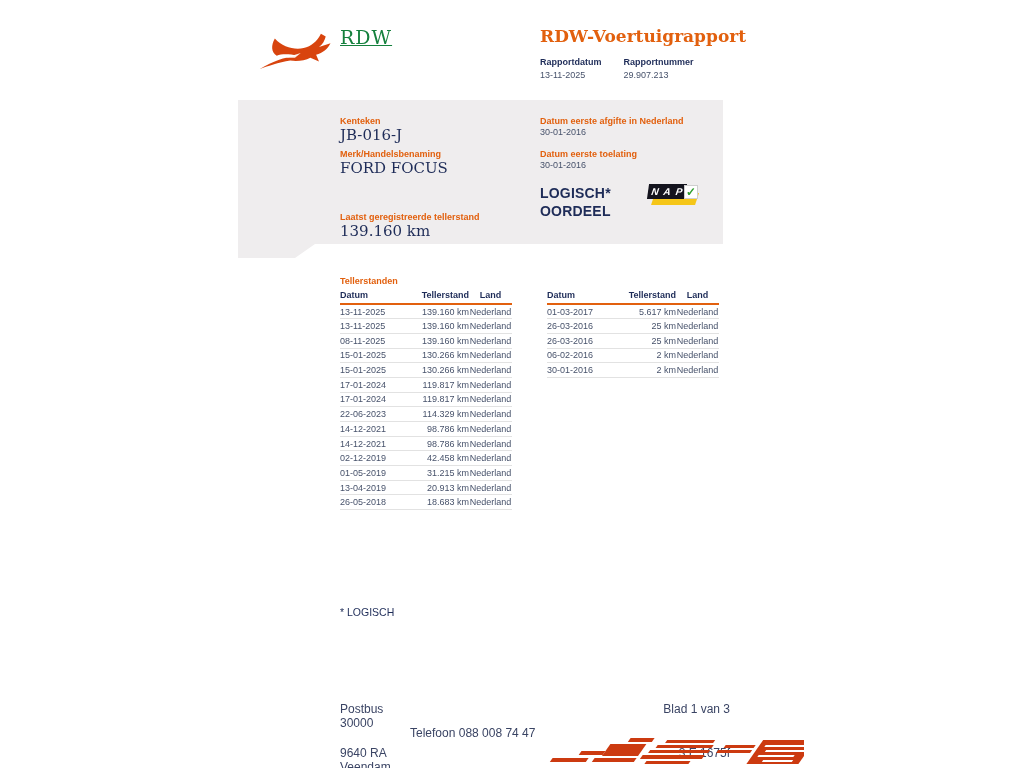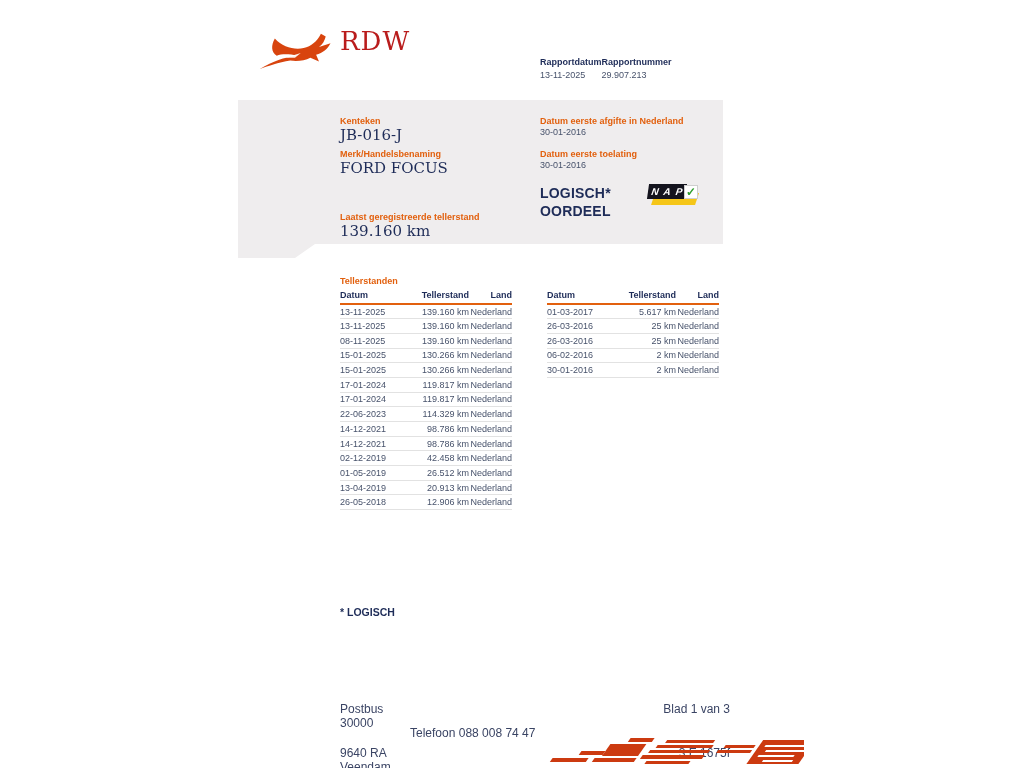--- a/index.html
+++ b/index.html
@@ -4,24 +4,24 @@
 <style>
   * { margin:0; padding:0; box-sizing:border-box; }
   html,body { width:1024px; height:768px; background:#ffffff; }
   body { font-family:"Liberation Sans", sans-serif; position:relative; overflow:hidden; }
   .page { position:absolute; left:0; top:0; width:1024px; height:768px; background:#fff; }
 
   
   .logo-wrap { position:absolute; left:256px; top:24px; width:140px; height:52px; }
   .logo-bird { position:absolute; left:0; top:2px; width:78px; height:48px; }
   .logo-text { position:absolute; left:84px; top:2px; font-family:"DejaVu Serif", serif;
-               font-size:26px; color:#b91c1c; letter-spacing:1px; }
+               font-size:19px; color:#15803d; letter-spacing:1px;text-decoration:underline; }
   .doc-title { position:absolute; left:540px; top:26px; font-family:"DejaVu Serif", serif;
                font-weight:bold; font-size:17px; color:#e2600e; }
-  .meta { position:absolute; left:540px; top:57px; display:flex; }
+  .meta { position:absolute; left:540px; top:57px; display:flex; gap:22px; }
   .meta .col { display:flex; flex-direction:column; gap:3px; }
   .meta .lbl { font-size:9px; font-weight:bold; color:#1e2c58; }
   .meta .val { font-size:9px; color:#47526b; }
 
   
   .panel { position:absolute; left:238px; top:100px; width:485px; height:158px;
            background:#efedee;
            clip-path:polygon(0 0,485px 0,485px 144px,77px 144px,57px 158px,0 158px); }
   .panel .olabel { font-size:9px; font-weight:bold; color:#e2600e; position:absolute; }
   .panel .bigval { font-family:"DejaVu Serif", serif; font-size:15px; color:#1e2c58; position:absolute; }
@@ -38,27 +38,27 @@
               display:flex; align-items:center; justify-content:center; }
 
   
   .tables-title { position:absolute; left:340px; top:276px; font-size:9px; font-weight:bold; color:#e2600e; }
   table.kmtable { border-collapse:collapse; position:absolute; }
   table.kmtable th { font-size:9px; font-weight:bold; color:#1e2c58; text-align:left;
                      border-bottom:2px solid #e2600e; padding:0 0 3px 0; }
   table.kmtable td { font-size:9px; color:#47526b; border-bottom:1px solid #e2e2e2;
                      padding:0; height:14.7px; vertical-align:middle; }
   table.kmtable th:nth-child(2), table.kmtable td:nth-child(2) { text-align:right; }
-  table.kmtable th:nth-child(3), table.kmtable td:nth-child(3) { text-align:right; }
+  table.kmtable th:nth-child(3), table.kmtable td:nth-child(3) { text-align:center; }
   .t-left  { left:340px; top:290px; width:172px; }
   .t-left  col.c1{width:38%} .t-left col.c2{width:37%} .t-left col.c3{width:25%}
   .t-right { left:547px; top:290px; width:172px; }
 
   
-  .fn-title { position:absolute; left:340px; top:606px; font-size:10.5px; font-weight:bold; color:#1e2c58; }
+  .fn-title { position:absolute; left:340px; top:606px; font-size:10.5px; font-weight:normal; color:#1e2c58; }
   .fn-text  { position:absolute; left:340px; top:622px; width:392px; font-size:9px;
               color:#e2600e; line-height:14.5px; }
 
   
   .footer { position:absolute; left:340px; top:702px; width:390px; color:#3a4464; font-size:12px; }
   .footer .row { display:flex; margin-bottom:6px; }
   .footer .c1 { width:70px; }
   .footer .c2 { flex:1;margin-top:24px; }
   .footer .c3 { text-align:right; width:90px; }
 
@@ -73,20 +73,21 @@
   <div class="logo-wrap">
     <svg class="logo-bird" viewBox="0 0 80 50">
       <path fill="#d8440e" d="M3 45 C 18 36, 28 33, 42 31 C 34 29, 26 29, 21 31 C 15 27, 15 20, 19 13
         C 27 22, 39 25, 49 23 C 57 21, 63 16, 67 8 L 72 11 C 71 15, 69 19, 65 22
         L 77 18 C 74 24, 69 28, 62 30 L 65 37 L 56 33 C 50 36, 43 37, 35 36 C 23 38, 11 42, 3 45 Z"></path>
       <path fill="#ffffff" d="M30 33 L46 28 L40 33 Z" opacity="0.9"></path>
     </svg>
     <div class="logo-text">RDW</div>
   </div>
 
+  <div class="doc-title">RDW-Voertuigrapport</div>
 
   <div class="meta">
     <div class="col">
       <span class="lbl">Rapportdatum</span>
       <span class="val">13-11-2025</span>
     </div>
     <div class="col">
       <span class="lbl">Rapportnummer</span>
       <span class="val">29.907.213</span>
     </div>
@@ -185,31 +186,31 @@
           <td>98.786 km</td>
           <td>Nederland</td>
         </tr>
         <tr>
           <td>02-12-2019</td>
           <td>42.458 km</td>
           <td>Nederland</td>
         </tr>
         <tr>
           <td>01-05-2019</td>
-          <td>26.512 km</td>
+          <td>31.215 km</td>
           <td>Nederland</td>
         </tr>
         <tr>
           <td>13-04-2019</td>
           <td>20.913 km</td>
           <td>Nederland</td>
         </tr>
         <tr>
           <td>26-05-2018</td>
-          <td>12.906 km</td>
+          <td>18.683 km</td>
           <td>Nederland</td>
         </tr>
       </tbody>
     </table>
 
   <table class="kmtable t-right">
     <colgroup>
         <col style="width:38%">
         <col style="width:37%">
         <col style="width:25%">

